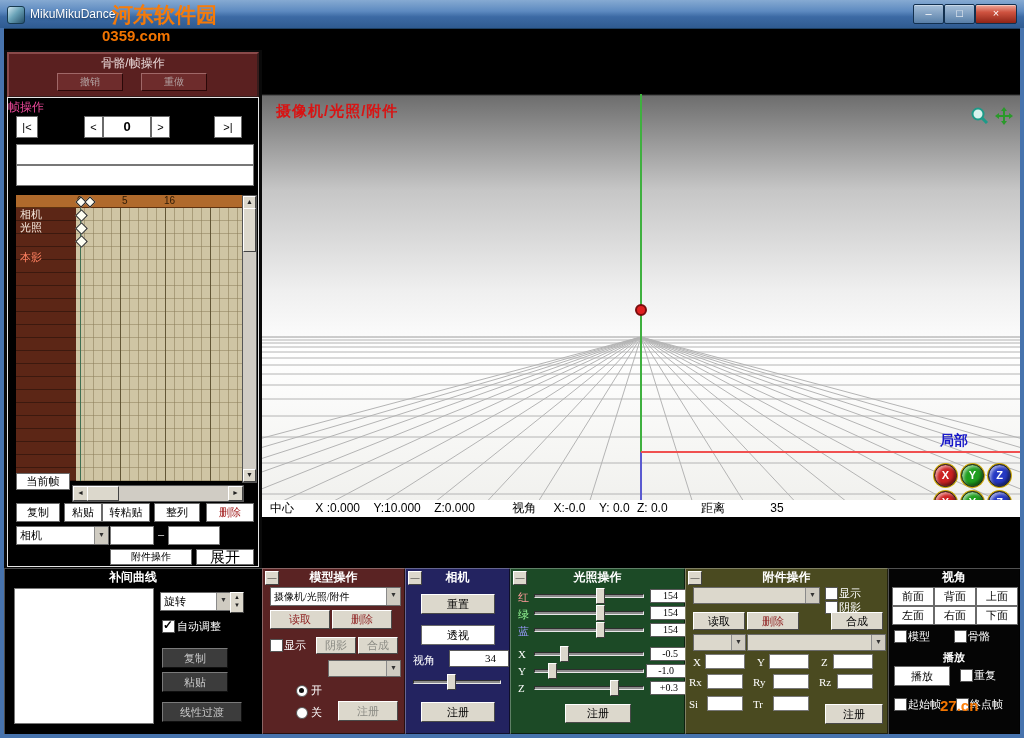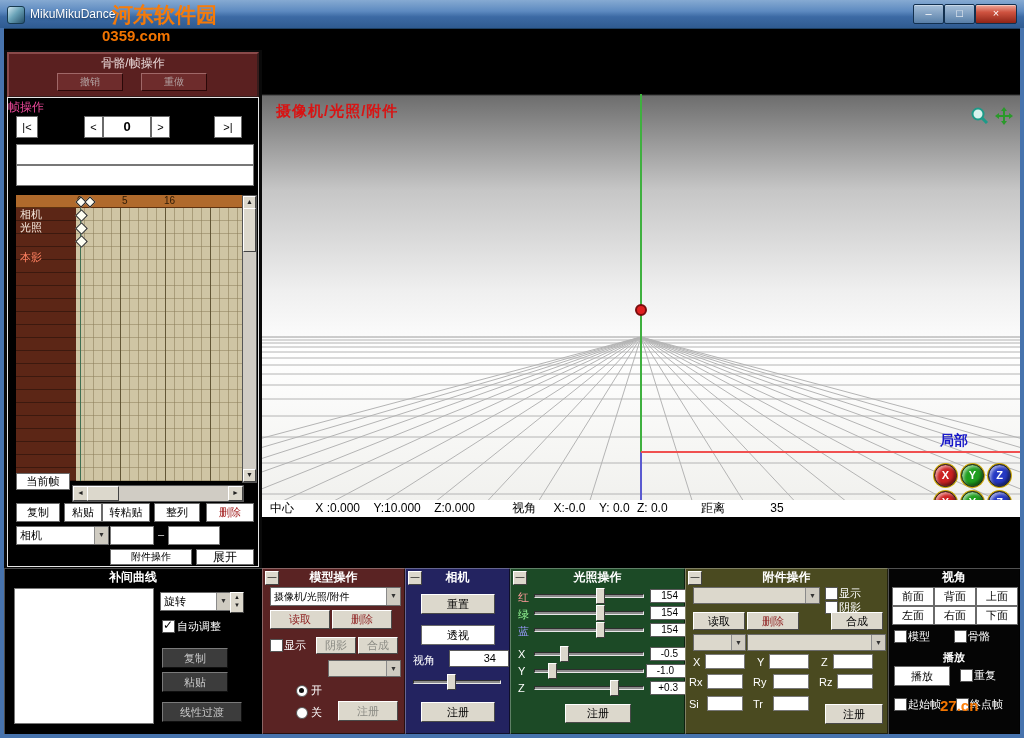--- a/index.html
+++ b/index.html
@@ -89,21 +89,21 @@
   .mode-label{position:absolute;left:14px;top:52px;color:#d81414;font-size:15px;font-weight:bold;letter-spacing:1px;}
   .local-label{position:absolute;left:678px;top:382px;color:#1717c8;font-size:14px;font-weight:bold;}
   .axbtn{position:absolute;width:21px;height:21px;border-radius:50%;color:#fff;font-weight:bold;font-size:11px;
       text-align:center;line-height:21px;border:1px solid #222;
       box-shadow:inset -2px -2px 3px rgba(0,0,0,.45),inset 2px 2px 3px rgba(255,255,255,.55),0 0 0 1px #caa70a;}
   .ax-x{background:#cc2222;} .ax-y{background:#1f9e1f;} .ax-z{background:#2538c4;}
   .vp-status{position:absolute;left:0;top:450px;width:758px;height:17px;background:#fff;color:#000;
       font-size:12px;line-height:17px;white-space:nowrap;}
   .vp-status span{display:inline-block;}
   
-  .bottom{position:absolute;left:4px;top:568px;width:1016px;height:166px;}
+  .bottom{position:absolute;left:4px;top:568px;width:1016px;height:166px;font-family:Liberation Serif, serif;}
   .panel{position:absolute;top:0;height:166px;box-shadow:inset 1px 1px 0 rgba(255,255,255,.3),inset -1px -1px 0 rgba(0,0,0,.55);}
   .ptitle{position:absolute;left:0;right:0;top:2px;text-align:center;color:#fff;font-size:12px;font-weight:bold;height:14px;line-height:14px;}
   .minbox{position:absolute;left:3px;top:3px;width:12px;height:12px;background:#dcd8cc;
       border:1px solid;border-color:#fff #444 #444 #fff;font-size:9px;line-height:10px;text-align:center;color:#000;}
   .p-interp{left:0;width:258px;background:#000;}
   .p-model{left:258px;width:143px;background:#5a2323;}
   .p-camera{left:401px;width:105px;background:#232360;}
   .p-light{left:506px;width:175px;background:#1c4a26;}
   .p-acc{left:681px;width:203px;background:#4a4a20;}
   .p-view{left:884px;width:132px;background:#050505;}
@@ -188,21 +188,21 @@
       <div class="wctl" style="left:56px;top:405px;width:36px;height:17px;line-height:17px;">粘贴</div>
       <div class="wctl" style="left:94px;top:405px;width:46px;height:17px;line-height:17px;">转粘贴</div>
       <div class="wctl" style="left:146px;top:405px;width:44px;height:17px;line-height:17px;">整列</div>
       <div class="wctl" style="left:198px;top:405px;width:46px;height:17px;line-height:17px;color:#a01818;">删除</div>
 
       <div class="dd" style="left:8px;top:428px;width:88px;height:17px;line-height:17px;"><span>相机</span></div>
       <div class="wbox" style="left:102px;top:428px;width:42px;height:17px;"></div>
       <div class="lbl" style="left:150px;top:430px;color:#ddd;">–</div>
       <div class="wbox" style="left:160px;top:428px;width:50px;height:17px;"></div>
       <div class="wctl" style="left:102px;top:451px;width:80px;height:14px;line-height:14px;font-size:10px;">附件操作</div>
-      <div class="wctl" style="left:188px;top:451px;width:56px;height:14px;line-height:14px;font-size:12px;">展开</div>
+      <div class="wctl" style="left:188px;top:451px;width:56px;height:14px;line-height:14px;font-size:15px;">展开</div>
     </div>
   </div>
 
   <div class="vp">
     <div class="render"></div>
     <svg class="floor" width="758" height="450" viewBox="0 0 758 450">
       <g stroke="#b4b4b4" stroke-width="1">
         <line x1="0" y1="287" x2="758" y2="287" stroke="#9c9c9c"></line>
         <line x1="0" y1="290" x2="758" y2="290"></line>
           <line x1="0" y1="293" x2="758" y2="293"></line>

